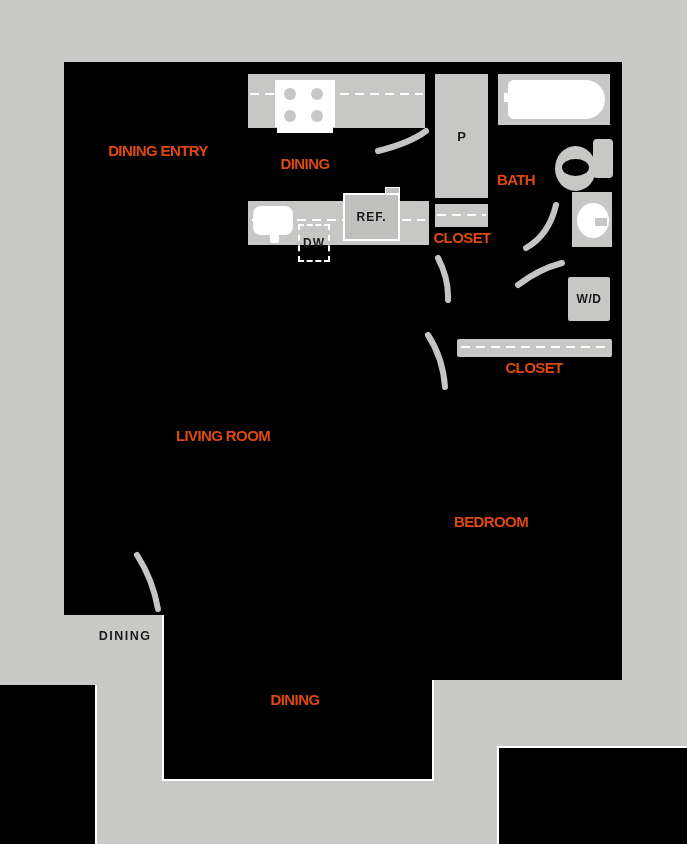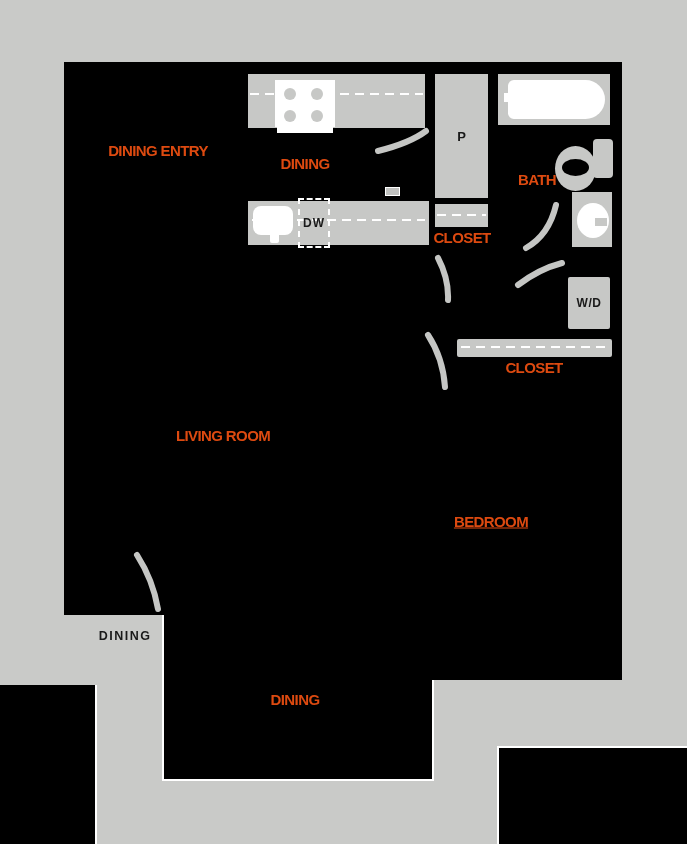--- a/index.html
+++ b/index.html
@@ -59,66 +59,69 @@
   <div class="abs" style="left:277px;top:127px;width:56px;height:6px;background:#fff;"></div>
   <div class="abs" style="left:284px;top:88px;width:12px;height:12px;border-radius:50%;background:var(--fix);"></div>
   <div class="abs" style="left:311px;top:88px;width:12px;height:12px;border-radius:50%;background:var(--fix);"></div>
   <div class="abs" style="left:284px;top:110px;width:12px;height:12px;border-radius:50%;background:var(--fix);"></div>
   <div class="abs" style="left:311px;top:110px;width:12px;height:12px;border-radius:50%;background:var(--fix);"></div>
 
   <div class="abs fix" style="left:248px;top:201px;width:181px;height:44px;"></div>
   <div class="dash-h" style="left:252px;top:219px;width:173px;"></div>
   <div class="abs" style="left:253px;top:206px;width:40px;height:29px;background:#fff;border-radius:8px;"></div>
   <div class="abs" style="left:270px;top:227px;width:9px;height:16px;background:#fff;border-radius:0 0 2px 2px;"></div>
-  <div class="abs flexc" style="left:298px;top:198px;width:32px;height:50px;border:2px dashed var(--line);box-sizing:border-box;">
+  <div class="abs flexc" style="left:298px;top:224px;width:32px;height:38px;border:2px dashed var(--line);box-sizing:border-box;">
     <span class="dlabel">DW</span>
   </div>
   <div class="abs" style="left:385px;top:187px;width:13px;height:7px;background:var(--fixdark);border:1px solid var(--line);"></div>
+  <div class="abs flexc" style="left:343px;top:193px;width:57px;height:48px;background:var(--fixdark);border:2px solid var(--line);box-sizing:border-box;">
+    <span class="dlabel">REF.</span>
+  </div>
 
   <div class="abs fix flexc" style="left:435px;top:74px;width:53px;height:124px;">
     <span class="dlabel" style="font-size:13px;letter-spacing:0;">P</span>
   </div>
 
   <div class="abs fix" style="left:435px;top:204px;width:53px;height:23px;"></div>
   <div class="dash-h" style="left:437px;top:214px;width:49px;"></div>
 
   <div class="abs fix" style="left:498px;top:74px;width:112px;height:51px;"></div>
   <div class="abs" style="left:508px;top:80px;width:97px;height:39px;background:#fff;border-radius:6px 20px 20px 6px;"></div>
   <div class="abs" style="left:504px;top:93px;width:16px;height:9px;background:#fff;"></div>
 
   <div class="abs fix" style="left:593px;top:139px;width:20px;height:39px;border-radius:4px;"></div>
   <div class="abs fix" style="left:555px;top:146px;width:41px;height:45px;border-radius:50%;"></div>
   <div class="abs black" style="left:562px;top:159px;width:27px;height:17px;border-radius:50%;"></div>
 
   <div class="abs fix" style="left:572px;top:192px;width:40px;height:55px;"></div>
   <div class="abs" style="left:577px;top:203px;width:32px;height:35px;background:#fff;border-radius:50%;"></div>
   <div class="abs" style="left:595px;top:218px;width:12px;height:8px;background:var(--fix);"></div>
 
-  <div class="abs fix flexc" style="left:568px;top:277px;width:42px;height:52px;border-radius:2px;">
+  <div class="abs fix flexc" style="left:568px;top:277px;width:42px;height:44px;border-radius:2px;">
     <span class="dlabel" style="letter-spacing:0.5px;">W/D</span>
   </div>
 
   <div class="abs fix" style="left:457px;top:339px;width:155px;height:18px;border-radius:2px;"></div>
   <div class="dash-h" style="left:461px;top:346px;width:147px;"></div>
 
   <svg class="overlay" width="687" height="844" viewBox="0 0 687 844">
     <g fill="none" stroke="#c5c6c4" stroke-width="6" stroke-linecap="round">
       <path d="M378,151 Q410,143 426,131"></path>
       <path d="M438,258 Q449,279 448,300"></path>
       <path d="M556,205 Q549,235 526,248"></path>
       <path d="M518,285 Q539,269 562,263"></path>
       <path d="M428,335 Q443,358 445,387"></path>
       <path d="M137,555 Q153,580 158,609"></path>
     </g>
   </svg>
 
   <div class="rlabel" style="left:158px;top:150px;">DINING ENTRY</div>
   <div class="rlabel" style="left:305px;top:163px;">DINING</div>
-  <div class="rlabel" style="left:537px;top:179px;">BATH</div>
+  <div class="rlabel" style="left:516px;top:179px;">BATH</div>
   <div class="rlabel" style="left:462px;top:237px;">CLOSET</div>
   <div class="rlabel" style="left:534px;top:367px;">CLOSET</div>
   <div class="rlabel" style="left:223px;top:435px;">LIVING ROOM</div>
-  <div class="rlabel" style="left:491px;top:521px;text-decoration:underline;">BEDROOM</div>
+  <div class="rlabel" style="left:491px;top:521px;">BEDROOM</div>
   <div class="rlabel" style="left:295px;top:699px;">DINING</div>
 
   <div class="dlabel center" style="left:125px;top:636px;font-size:12.5px;letter-spacing:1.5px;">DINING</div>
 
 </div>
 
 </body></html>

